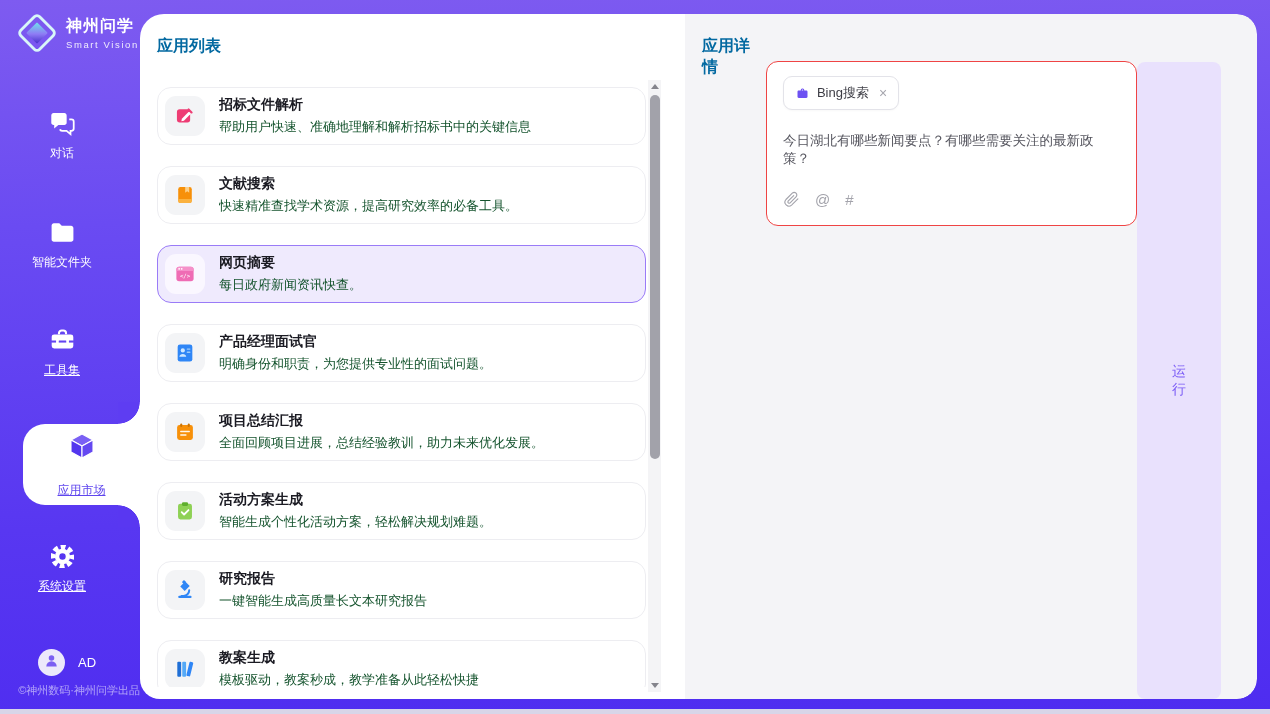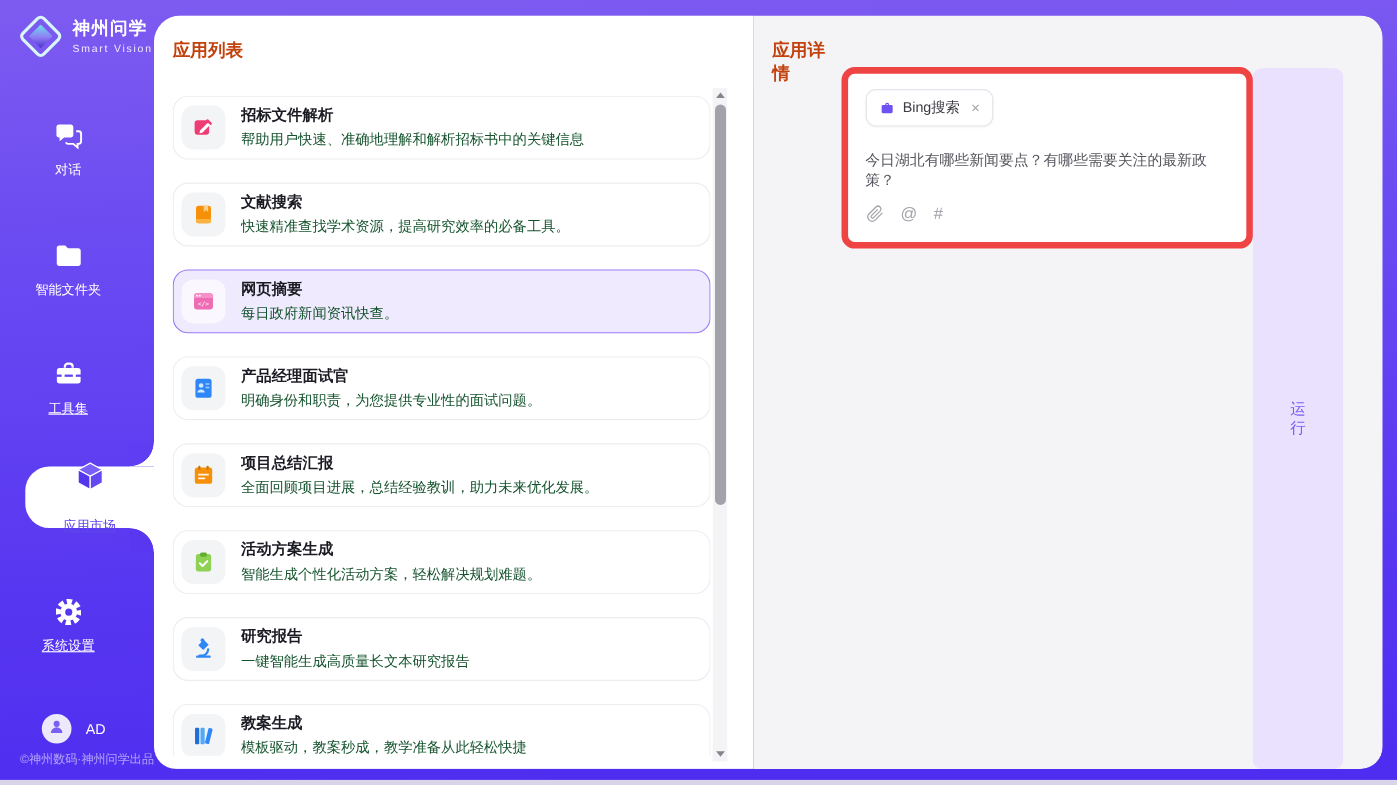--- a/index.html
+++ b/index.html
@@ -18,42 +18,42 @@
   .logo-en { font-size:9.5px; color:rgba(255,255,255,.88); letter-spacing:1.6px; margin-top:2px; }
 
   .nav-item { position:absolute; left:0; width:124px; text-align:center; color:#fff; cursor:pointer; }
   .nav-item .icon-wrap svg { width:27px; height:27px; display:inline-block; }
   .nav-label { display:block; font-size:12px; margin-top:4px; color:#fff; }
   .nav-item.u .nav-label { text-decoration:underline; }
   .nav-item:nth-child(1){ top:110px; }
   .nav-item:nth-child(2){ top:219px; }
   .nav-item:nth-child(3){ top:327px; }
   .nav-item:nth-child(5){ top:543px; }
-  .nav-item.active { top:424px; left:23px; width:117px; height:56px; background:#fff;
+  .nav-item.active { top:424px; left:23px; width:117px; height:81px; background:#fff;
     border-radius:22px 0 0 22px; display:flex; flex-direction:column; align-items:center; justify-content:center;gap:15px; }
   .nav-item.active .icon-wrap svg { width:30px; height:30px; }
   .nav-item.active .nav-label { color:#5f46ee; margin-top:2px; }
   .nav-item.active::before { content:''; position:absolute; top:-22px; right:0; width:22px; height:22px;
     background: radial-gradient(circle 22px at 0 0, #5e3df2 0 21.4px, #fff 22px); }
   .nav-item.active::after { content:''; position:absolute; bottom:-22px; right:0; width:22px; height:22px;
     background: radial-gradient(circle 22px at 0 100%, #5937f1 0 21.4px, #fff 22px); }
 
   .user-row { position:absolute; left:38px; top:649px; display:flex; align-items:center; gap:13px; }
   .avatar { width:27px; height:27px; border-radius:50%; background:#ece9fb; display:flex; align-items:center; justify-content:center; }
   .avatar svg { width:17px; height:17px; }
   .user-name { color:#fff; font-size:13px; }
   .copyright { position:absolute; top:683px; left:0; width:140px; text-align:right;
     font-size:11px; color:rgba(255,255,255,.55); white-space:nowrap; }
 
   
   .content { position:absolute; left:140px; top:14px; right:13px; bottom:15px;
     border-radius:24px 20px 20px 20px; overflow:hidden; display:flex; }
 
   .panel-list { width:545px; background:#fff; position:relative; padding:22px 0 0 17px; }
-  .panel-title { font-size:16px; font-weight:bold; color:#c2410c; }
+  .panel-title { font-size:16px; font-weight:bold; color:#0369a1; }
 
   .app-scroll { margin-top:30px; width:489px; height:600px; overflow:hidden; }
   .app-card { display:flex; align-items:center; height:58px; border:1px solid #ededf1; border-radius:14px;
     background:#fff; padding:0 12px 0 7px; margin-bottom:21px; cursor:pointer; }
   .app-card.selected { background:#efeafd; border:1px solid #9a7bf7; }
   .app-icon { width:40px; height:40px; flex:0 0 40px; border-radius:11px; background:#f3f4f6;
     display:flex; align-items:center; justify-content:center; }
   .app-card.selected .app-icon { background:#faf7ff; }
   .app-icon svg { width:22px; height:22px; }
   .app-text { margin-left:14px; overflow:hidden; }
@@ -64,21 +64,21 @@
   .sb-btn { position:absolute; left:0; width:13px; height:14px; background:#f4f4f6; cursor:pointer; }
   .sb-up { top:0; } .sb-down { bottom:0; }
   .sb-up::after, .sb-down::after { content:''; position:absolute; left:2.5px; }
   .sb-up::after { top:4px; border-left:4px solid transparent; border-right:4px solid transparent; border-bottom:5px solid #84848c; }
   .sb-down::after { bottom:4px; border-left:4px solid transparent; border-right:4px solid transparent; border-top:5px solid #84848c; }
   .sb-thumb { position:absolute; top:15px; left:1.5px; width:10px; height:364px; background:#a2a2aa; border-radius:5px; cursor:pointer; }
 
   
   .panel-detail { flex:1; background:#f4f4f7; padding:22px 36px 0 17px; display:flex; flex-direction:row;
     border-radius:0 20px 20px 0; }
-  .detail-card { margin-top:25px; height:165px; background:#fff; border:6px solid #ef4444; border-radius:12px;
+  .detail-card { margin-top:25px; height:165px; background:#fff; border:1px solid #ef4444; border-radius:12px;
     padding:14px 16px; display:flex; flex-direction:column; }
   .tool-tag { display:inline-flex; align-items:center; gap:7px; align-self:flex-start;
     border:1px solid #e3e3e9; border-radius:9px; padding:7px 11px; background:#fff; cursor:pointer;
     box-shadow:0 1px 2px rgba(0,0,0,.03); }
   .tool-tag .icon-wrap svg { width:15px; height:15px; display:block; }
   .tag-label { font-size:13px; color:#3c3c44; }
   .tag-close { font-size:14px; line-height:1; color:#a6a6ae; margin-left:3px; cursor:pointer; }
   .query { margin-top:22px; font-size:13.5px; color:#55555e; }
   .composer { margin-top:auto; padding-bottom:3px; display:flex; align-items:center; gap:15px; }
   .composer-icon { color:#a3a3ab; display:inline-flex; align-items:center; cursor:pointer; }

